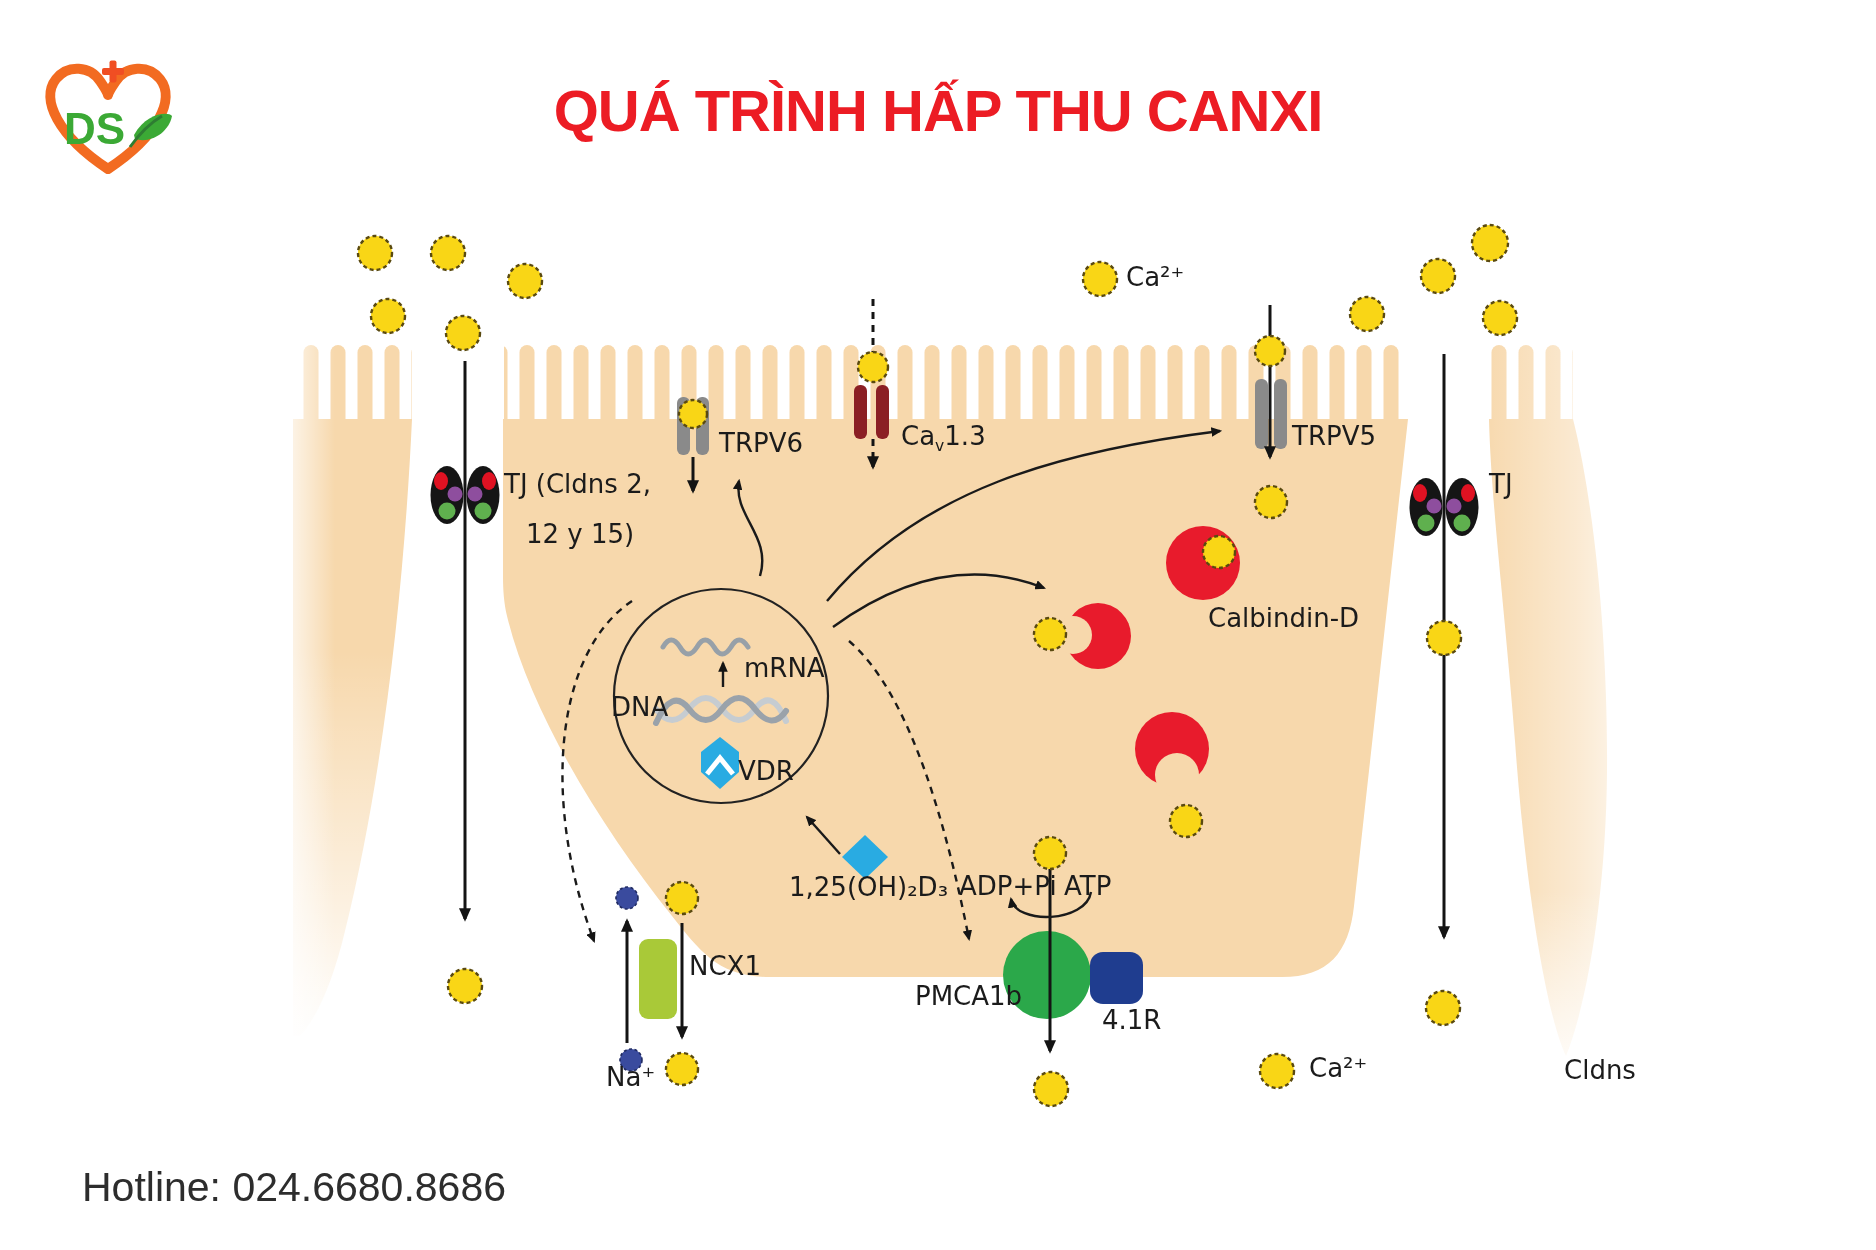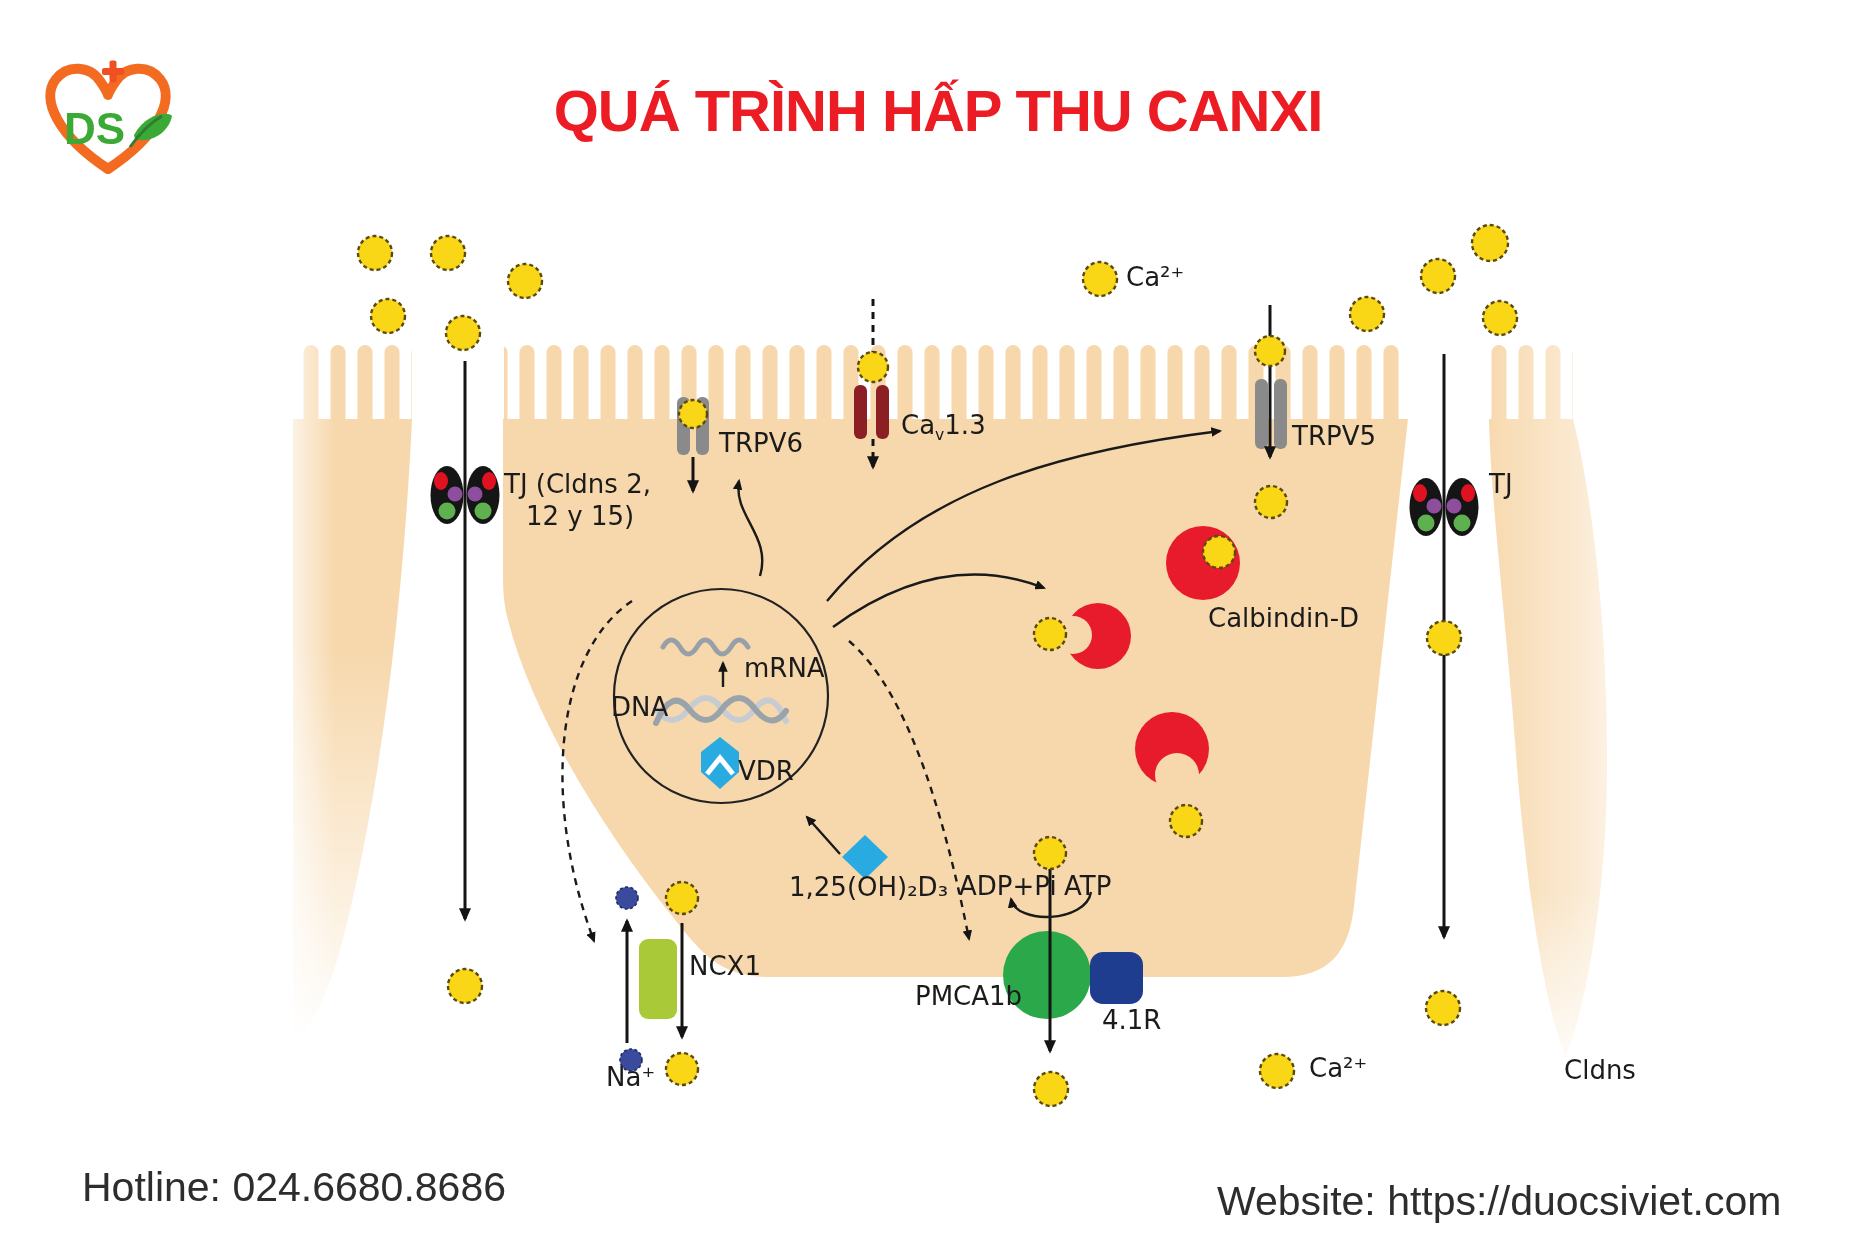--- a/index.html
+++ b/index.html
@@ -198,35 +198,34 @@
       <circle class="ion" cx="1277" cy="1060" r="17"></circle>
     </g>
     <g>
       <circle class="na-ion" cx="627" cy="887" r="11"></circle>
       <circle class="na-ion" cx="631" cy="1049" r="11"></circle>
     </g>
   </svg>
 
   <div class="lbl" style="left:1126px;top:252px">Ca²⁺</div>
   <div class="lbl" style="left:504px;top:459px">TJ (Cldns 2,</div>
-  <div class="lbl" style="left:526px;top:491px">12 y 15)</div>
+  <div class="lbl" style="left:526px;top:509px">12 y 15)</div>
   <div class="lbl" style="left:719px;top:418px">TRPV6</div>
-  <div class="lbl" style="left:901px;top:400px"><span>Ca</span><sub>v</sub><span>1.3</span></div>
+  <div class="lbl" style="left:901px;top:411px"><span>Ca</span><sub>v</sub><span>1.3</span></div>
   <div class="lbl" style="left:1292px;top:411px">TRPV5</div>
   <div class="lbl" style="left:1489px;top:459px">TJ</div>
   <div class="lbl" style="left:1208px;top:593px">Calbindin-D</div>
   <div class="lbl" style="left:744px;top:643px">mRNA</div>
   <div class="lbl" style="left:611px;top:682px">DNA</div>
   <div class="lbl" style="left:738px;top:746px">VDR</div>
   <div class="lbl" style="left:789px;top:862px">1,25(OH)₂D₃</div>
   <div class="lbl" style="left:959px;top:861px">ADP+Pi</div>
   <div class="lbl" style="left:1064px;top:861px">ATP</div>
   <div class="lbl" style="left:689px;top:941px">NCX1</div>
   <div class="lbl" style="left:606px;top:1052px">Na⁺</div>
   <div class="lbl" style="left:915px;top:971px">PMCA1b</div>
   <div class="lbl" style="left:1102px;top:995px">4.1R</div>
   <div class="lbl" style="left:1309px;top:1043px">Ca²⁺</div>
   <div class="lbl" style="left:1564px;top:1045px">Cldns</div>
 
   <div class="footer" style="left:82px;top:1153px">Hotline: 024.6680.8686</div>
-  <div class="footer" style="left:1217px;top:1167px">Website: https://duocsiviet.com</div>
 
 </div>
 
 </body></html>

